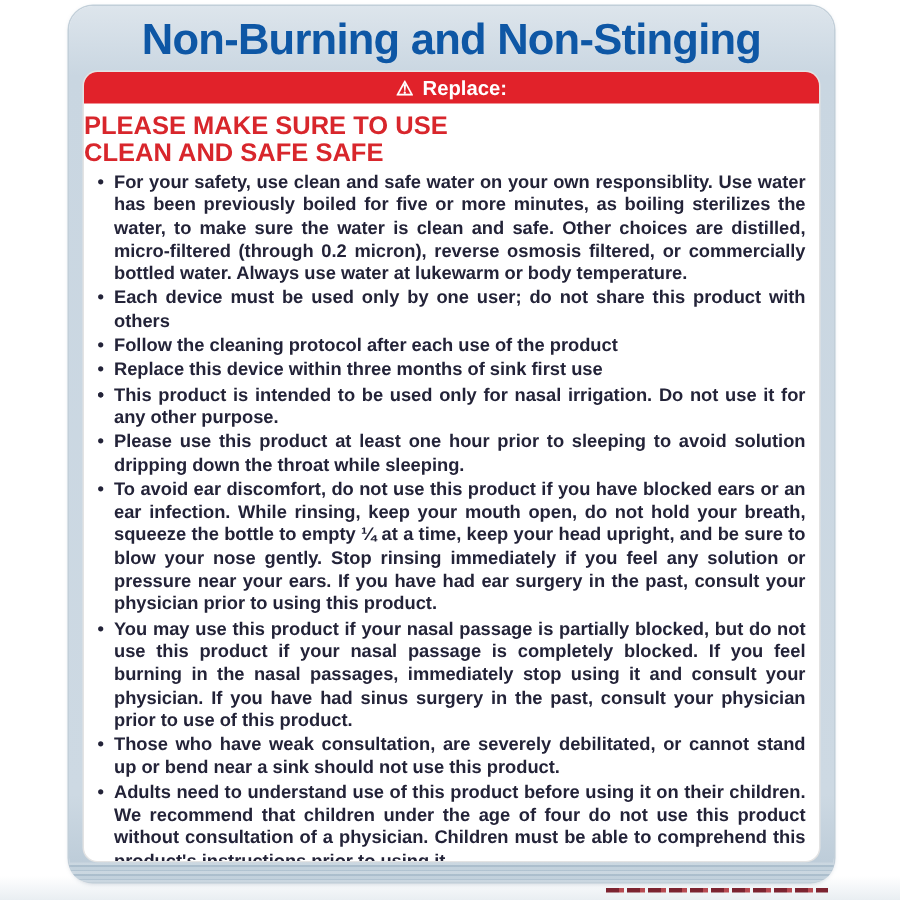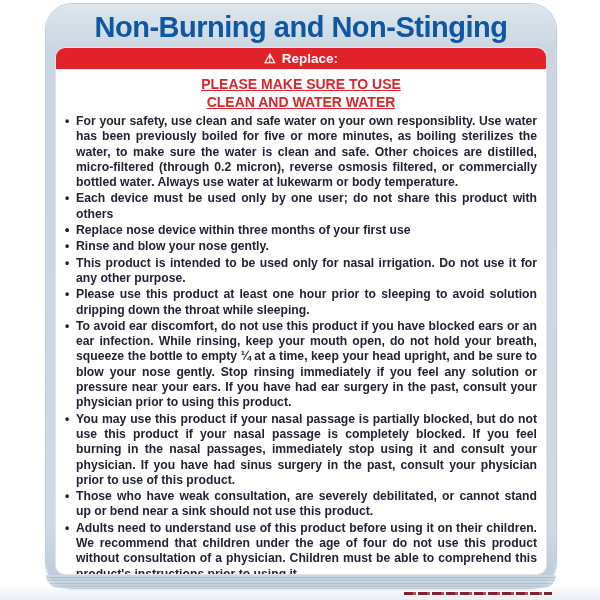--- a/index.html
+++ b/index.html
@@ -6,44 +6,44 @@
   body{
     width:600px;height:600px;position:relative;background:#ffffff;
     font-family:"Liberation Sans",sans-serif;overflow:hidden;
   }
   .bg-bottom{
     position:absolute;left:0;right:0;bottom:0;height:16px;
     background:linear-gradient(to bottom,#ffffff,#e9eef2);
   }
   .card{
     position:absolute;left:46px;top:4px;width:510px;height:584px;
-    border-radius:26px;
+    border-radius:16px;
     background:linear-gradient(to bottom,#dde5ec 0%,#c9d6e1 8%,#cdd9e3 90%,#b9c9d6 100%);
     box-shadow:0 0 0 1px #c2cfd9, 0 1px 3px rgba(120,140,160,.35);
   }
   .card-title{
     margin:0;text-align:center;padding-top:7px;height:36px;
     font-size:29px;font-weight:bold;letter-spacing:-.5px;
     color:var(--title-blue,#0e57a5);
   }
   .panel{
     position:absolute;left:10px;right:10px;top:44px;bottom:14px;
     background:#ffffff;border-radius:9px;overflow:hidden;
     box-shadow:0 0 0 1px #e3e3e3;
   }
   .warnbar{
     height:21px;background:var(--warning-red,#e1222a);
     display:flex;align-items:center;justify-content:center;
     color:#ffffff;font-weight:bold;font-size:13.5px;
   }
   .warnbar .tri{margin-right:6px;font-size:13px;line-height:1;}
   .notice{
-    text-align:center;margin:6px 0 3px 0;
+    margin:6px 0 3px 0;
     color:var(--notice-red,#d8262c);
-    font-size:14px;font-weight:bold;line-height:18px;text-decoration:underline;
+    font-size:17px;font-weight:bold;line-height:18px;
   }
   ul.bullets{
     list-style:none;margin:2px 0 0 0;padding:0 9px 4px 9px;
     color:var(--body-text,#232338);
     font-size:12.2px;font-weight:bold;line-height:15.3px;
   }
   ul.bullets li{
     position:relative;padding-left:11px;text-align:justify;margin:0 0 1px 0;
   }
   ul.bullets li .marker{
@@ -74,29 +74,29 @@
   <h1 class="card-title">Non-Burning and Non-Stinging</h1>
 
   <div class="panel">
     <div class="warnbar">
       <span class="tri">⚠</span>
       <span>Replace:</span>
     </div>
 
     <div class="notice">
       <div>PLEASE MAKE SURE TO USE</div>
-      <div>CLEAN AND WATER WATER</div>
+      <div>CLEAN AND SAFE SAFE</div>
     </div>
 
     <ul class="bullets">
         <li><span class="marker">•</span><span>For your safety, use clean and safe water on your own responsiblity.  Use water has been previously boiled for five or more minutes, as boiling sterilizes the water, to make sure the water is clean and safe. Other choices are distilled, micro-filtered (through 0.2 micron), reverse osmosis filtered, or commercially bottled water. Always use water at lukewarm or body temperature.</span></li>
         <li><span class="marker">•</span><span>Each device must be used only by one user; do not share this product with others</span></li>
+        <li><span class="marker">•</span><span>Follow the cleaning protocol after each use of the product</span></li>
+        <li><span class="marker">•</span><span>Replace this device within three months of sink first use</span></li>
         <li><span class="marker">•</span></li>
-        <li><span class="marker">•</span><span>Replace nose device within three months of your first use</span></li>
-        <li><span class="marker">•</span><span>Rinse and blow your nose gently.</span></li>
         <li><span class="marker">•</span><span>This product is intended to be used only for nasal irrigation. Do not use it for any other purpose.</span></li>
         <li><span class="marker">•</span><span>Please use this product at least one hour prior to sleeping to avoid solution dripping down the throat while sleeping.</span></li>
         <li><span class="marker">•</span><span>To avoid ear discomfort, do not use this product if you have blocked ears or an ear infection. While rinsing, keep your mouth open, do not hold your breath, squeeze the bottle to empty ¼ at a time, keep your head upright, and be sure to blow your nose gently. Stop rinsing immediately if you feel any solution or pressure near your ears. If you have had ear surgery in the past, consult your physician prior to using this product.</span></li>
         <li><span class="marker">•</span><span>You may use this product if your nasal passage is partially blocked, but do not use this product if your nasal passage is completely blocked. If you feel burning in the nasal passages, immediately stop using it and consult your physician. If you have had sinus surgery in the past, consult your physician prior to use of this product.</span></li>
         <li><span class="marker">•</span><span>Those who have weak consultation, are severely debilitated, or cannot stand up or bend near a sink should not use this product.</span></li>
         <li><span class="marker">•</span><span>Adults need to understand use of this product before using it on their children. We recommend that children under the age of four do not use this product without consultation of a physician. Children must be able to comprehend this product's instructions prior to using it.</span></li>
       </ul>
   </div>
 
   <div class="water"></div>

